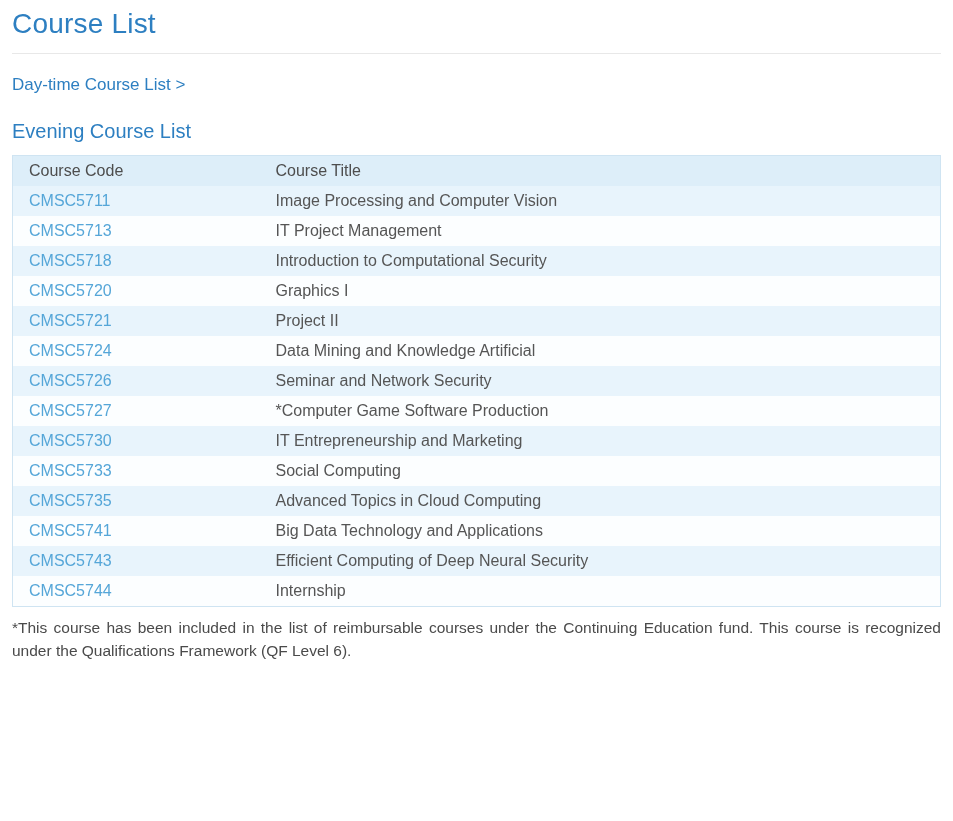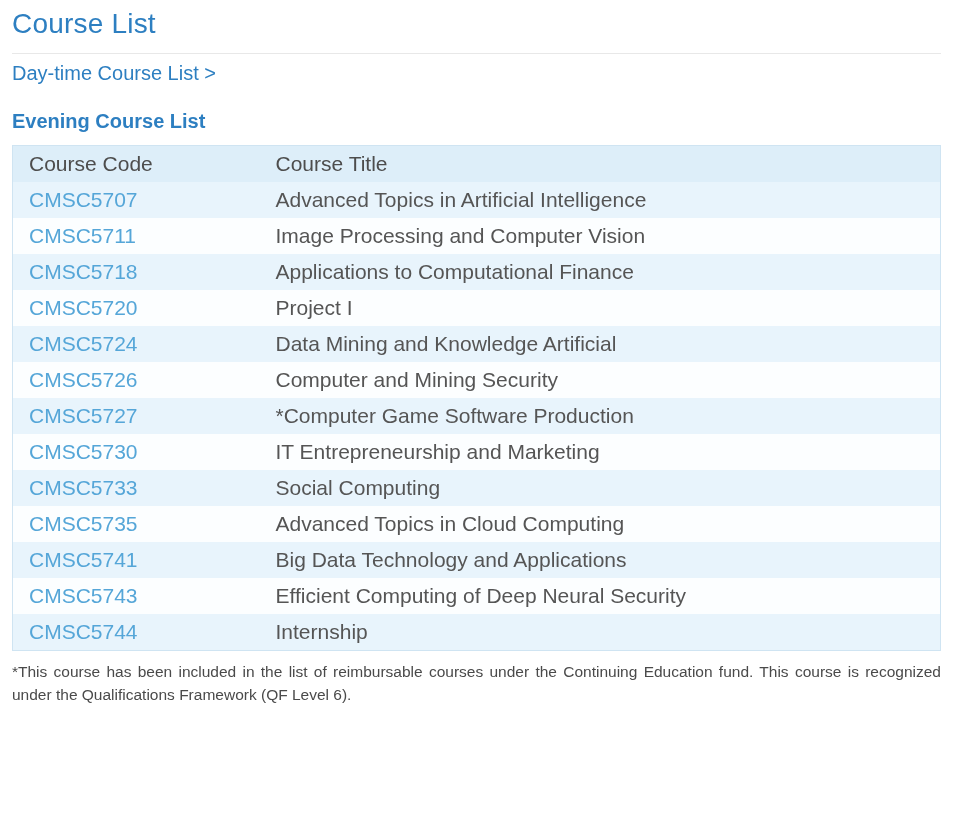--- a/index.html
+++ b/index.html
@@ -28,37 +28,37 @@
     color:var(--accent);
     letter-spacing:0.2px;
   }
   hr.title-divider{
     border:none;
     border-top:1px solid var(--divider);
     margin:13px 0 0 0;
   }
   a.daytime-link{
     display:inline-block;
-    margin-top:8px;
-    font-size:20px;
+    margin-top:21px;
+    font-size:17px;
     color:var(--accent);
     text-decoration:none;
     cursor:pointer;
   }
   h2.evening-heading{
     margin:25px 0 12px 0;
     font-size:20px;
-    font-weight:bold;
+    font-weight:normal;
     color:var(--accent);
   }
   table.course-table{
     width:100%;
     border-collapse:collapse;
     border:1px solid var(--table-border);
-    font-size:21px;
+    font-size:16px;
   }
   table.course-table th,
   table.course-table td{
     text-align:left;
     font-weight:normal;
     padding:6px 16px;
     height:30px;
     vertical-align:middle;
   }
   table.course-table th{
@@ -100,42 +100,46 @@
       <col>
     </colgroup>
     <thead>
       <tr>
         <th>Course Code</th>
         <th>Course Title</th>
       </tr>
     </thead>
     <tbody id="course-rows">
         <tr>
-          <td><a href="#" class="course-code">CMSC5707</a></td>
-          <td>Advanced Topics in Artificial Intelligence</td>
-        </tr>
-        <tr>
           <td><a href="#" class="course-code">CMSC5711</a></td>
           <td>Image Processing and Computer Vision</td>
         </tr>
         <tr>
+          <td><a href="#" class="course-code">CMSC5713</a></td>
+          <td>IT Project Management</td>
+        </tr>
+        <tr>
           <td><a href="#" class="course-code">CMSC5718</a></td>
-          <td>Applications to Computational Finance</td>
+          <td>Introduction to Computational Security</td>
         </tr>
         <tr>
           <td><a href="#" class="course-code">CMSC5720</a></td>
-          <td>Project I</td>
+          <td>Graphics I</td>
+        </tr>
+        <tr>
+          <td><a href="#" class="course-code">CMSC5721</a></td>
+          <td>Project II</td>
         </tr>
         <tr>
           <td><a href="#" class="course-code">CMSC5724</a></td>
           <td>Data Mining and Knowledge Artificial</td>
         </tr>
         <tr>
           <td><a href="#" class="course-code">CMSC5726</a></td>
-          <td>Computer and Mining Security</td>
+          <td>Seminar and Network Security</td>
         </tr>
         <tr>
           <td><a href="#" class="course-code">CMSC5727</a></td>
           <td>*Computer Game Software Production</td>
         </tr>
         <tr>
           <td><a href="#" class="course-code">CMSC5730</a></td>
           <td>IT Entrepreneurship and Marketing</td>
         </tr>
         <tr>

